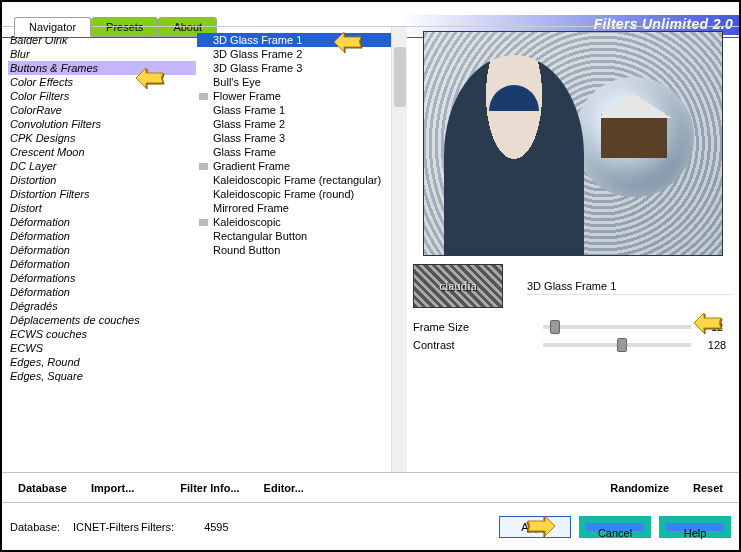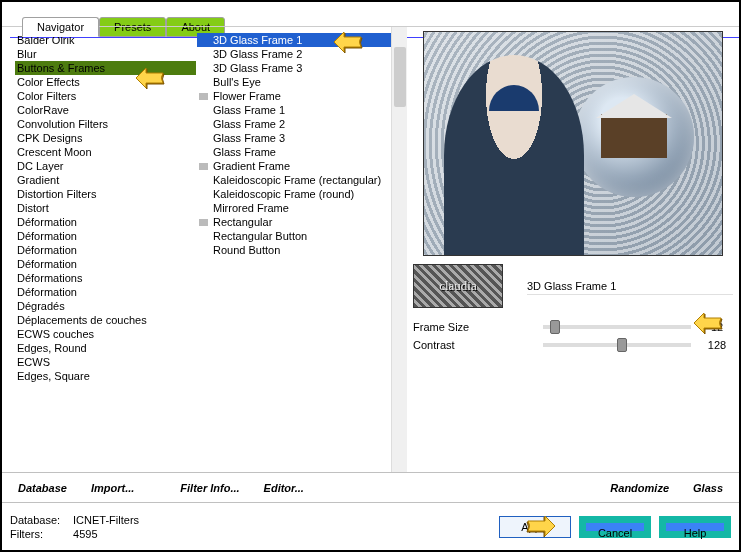--- a/index.html
+++ b/index.html
@@ -1,31 +1,31 @@
 <!DOCTYPE html>
 <html><head>
 <meta charset="utf-8">
 <style>
   * { box-sizing: border-box; margin: 0; padding: 0; font-family: "Segoe UI", Tahoma, Arial, sans-serif; font-size: 11px; }
   html, body { width: 741px; height: 552px; }
   body { border: 2px solid #000; background: #fff; position: relative; }
 
-  .topbar { height: 36px; border-bottom: 1px solid #4040ff; display: flex; align-items: flex-end; margin-left: 8px; }
+  .topbar { height: 36px; border-bottom: 1px solid #4040ff; display: flex; align-items: flex-end; }
   .tabs { display: flex; align-items: flex-end; height: 100%; padding-left: 12px; }
   .tab { padding: 3px 14px 3px 14px; border: 1px solid #a0a0a0; border-top-left-radius: 3px; border-top-right-radius: 3px; background: #84cc16; margin-right: 0; position: relative; cursor: pointer; }
   .tab.active { background: #fff; border-bottom: 1px solid #fff; z-index: 2; }
   .titlebar { flex: 1; height: 20px; background: linear-gradient(to right, #fff 0%, #fff 35%, #4455dd 100%); position: relative; margin-bottom: 2px; }
   .titlebar span { position: absolute; right: 6px; top: 1px; color: #fff; font-style: italic; font-weight: bold; font-size: 14px; letter-spacing: 0.3px; }
 
   .content { position: absolute; top: 24px; left: 0; right: 0; bottom: 78px; border-top: 1px solid #ccc; display: flex; }
 
   .col1 { width: 195px; display: flex; border-right: 1px solid transparent; }
-  .list { flex: 1; overflow-y: scroll; padding: 6px 0 0 13px; }
+  .list { flex: 1; overflow-y: scroll; padding: 6px 0 0 6px; font-style: italic; }
   .list-item { padding: 1px 2px; cursor: pointer; white-space: nowrap; }
-  .list-item.selected { background: #4d7c0f; }
+  .list-item.selected { background: #c4b5fd; }
   .col2 { width: 210px; display: flex; }
   .list2 { flex: 1; overflow-y: auto; padding: 6px 0 0 0; position: relative; }
   .li2 { padding: 1px 2px 1px 16px; cursor: pointer; white-space: nowrap; position: relative; user-select: none; }
   .li2.selected { background: #2060d0; color: #fff; }
   .li2.group::before { content: ""; position: absolute; left: 2px; top: 4px; width: 9px; height: 7px; background: #bbb; }
   .scroll2 { position: absolute; right: 0; top: 0; width: 16px; height: 100%; background: #f0f0f0; border-left: 1px solid #ddd; }
   .scroll2 .thumb { position: absolute; width: 12px; left: 2px; top: 20px; height: 60px; background: #cdcdcd; border-radius: 2px; }
 
   .col3 { flex: 1; padding: 4px 6px 0 6px; display: flex; flex-direction: column; position: relative; }
   .preview { width: 300px; height: 225px; border: 1px solid #333; background: linear-gradient(135deg, #cfd6dd, #a4b0bd); margin: 0 auto; position: relative; overflow: hidden; }
@@ -42,25 +42,25 @@
   .filtername { flex:1; margin-left: 24px; border-bottom:1px solid #e0e0e0; padding: 2px 0; }
 
   .params { margin-top: 10px; }
   .prow { display:flex; align-items:center; height: 18px; position:relative; }
   .prow .plabel { flex: 0 0 120px; }
   .prow .pslider { flex:1; height: 4px; background:#ddd; position:relative; margin: 0 10px; }
   .prow .pslider .pthumb { position:absolute; top:-5px; width:10px; height:14px; background:#999; border:1px solid #666; border-radius:2px; }
   .prow .pval { width: 32px; text-align:center; }
 
   .bottombar { position:absolute; left:0; right:0; bottom: 48px; height: 30px; border-top: 1px solid #c0c0c0; display:flex; align-items:center; padding: 0 6px; gap: 4px; }
-  .bottombar .btn { padding: 4px 10px; font-weight: bold; cursor:pointer;font-style:italic; }
+  .bottombar .btn { padding: 4px 10px; font-weight: bold; cursor:pointer; }
   .bottombar .spacer { flex:1; }
 
   .statusbar { position:absolute; left:0; right:0; bottom:0; height:48px; border-top: 1px solid #c0c0c0; display:flex; align-items:center; padding: 0 8px; }
-  .statusleft { display:flex; flex-direction:column; gap:2px; }
+  .statusleft { display:flex; gap:2px; }
   .statusleft .srow span:first-child { display:inline-block; width: 60px; }
   .dlgbtn { width: 72px; height: 22px; border:7px solid #14b8a6; background:#3b82f6; text-align:center; line-height:20px; cursor:pointer; margin-left: 8px; }
   .dlgbtn.primary { border:1px solid #2060c0; background:#eef4fc; }
   .statusright { margin-left:auto; display:flex; align-items:center; }
 
   
   .arrow { position:absolute; width:28px; height:20px; pointer-events:none; z-index:50; }
   .arrow svg { position:absolute; inset:0; filter: drop-shadow(1px 1px 0 #7a5200); }
   .arrow.left svg { transform: scaleX(-1); }
 
@@ -70,71 +70,74 @@
   .list::-webkit-scrollbar-thumb { background: #cdcdcd; border-radius: 2px; }
 </style>
 </head>
 <body>
 
 <div class="topbar">
   <div class="tabs">
     <div class="tab active"><span>Navigator</span></div>
     <div class="tab"><span>Presets</span></div>
     <div class="tab"><span>About</span></div>
+  </div>
+  <div class="titlebar">
+    <span>Filters Unlimited 2.0</span>
   </div>
 </div>
 
 <div class="content">
 
   <div class="col1">
     <div class="list" id="list1">
         <div class="list-item">Balder Olrik</div>
         <div class="list-item">Blur</div>
         <div class="list-item selected">Buttons &amp; Frames</div>
         <div class="list-item">Color Effects</div>
         <div class="list-item">Color Filters</div>
         <div class="list-item">ColorRave</div>
         <div class="list-item">Convolution Filters</div>
         <div class="list-item">CPK Designs</div>
         <div class="list-item">Crescent Moon</div>
         <div class="list-item">DC Layer</div>
-        <div class="list-item">Gradient</div>
+        <div class="list-item">Distortion</div>
         <div class="list-item">Distortion Filters</div>
         <div class="list-item">Distort</div>
         <div class="list-item">Déformation</div>
         <div class="list-item">Déformation</div>
         <div class="list-item">Déformation</div>
         <div class="list-item">Déformation</div>
         <div class="list-item">Déformations</div>
         <div class="list-item">Déformation</div>
         <div class="list-item">Dégradés</div>
         <div class="list-item">Déplacements de couches</div>
         <div class="list-item">ECWS couches</div>
+        <div class="list-item">ECWS</div>
         <div class="list-item">Edges, Round</div>
-        <div class="list-item">ECWS</div>
         <div class="list-item">Edges, Square</div>
       </div>
   </div>
 
   <div class="col2">
     <div class="list2" id="list2">
       <div class="li2 selected">3D Glass Frame 1</div>
         <div class="li2">3D Glass Frame 2</div>
         <div class="li2">3D Glass Frame 3</div>
         <div class="li2">Bull's Eye</div>
         <div class="li2 group">Flower Frame</div>
         <div class="li2">Glass Frame 1</div>
         <div class="li2">Glass Frame 2</div>
         <div class="li2">Glass Frame 3</div>
         <div class="li2">Glass Frame</div>
         <div class="li2 group">Gradient Frame</div>
         <div class="li2">Kaleidoscopic Frame (rectangular)</div>
         <div class="li2">Kaleidoscopic Frame (round)</div>
         <div class="li2">Mirrored Frame</div>
-        <div class="li2 group">Rectangular</div>
+        <div class="li2 group">Kaleidoscopic</div>
         <div class="li2">Rectangular Button</div>
         <div class="li2">Round Button</div>
         <div class="scroll2">
           <div class="thumb"></div>
         </div>
     </div>
   </div>
 
   <div class="col3">
     <div class="preview">
@@ -169,21 +172,21 @@
   </div>
 </div>
 
 <div class="bottombar">
   <div class="btn"><span>Database</span></div>
   <div class="btn"><span>Import...</span></div>
   <div class="btn" style="margin-left:22px"><span>Filter Info...</span></div>
   <div class="btn"><span>Editor...</span></div>
   <div class="spacer"></div>
   <div class="btn"><span>Randomize</span></div>
-  <div class="btn"><span>Glass</span></div>
+  <div class="btn"><span>Reset</span></div>
 </div>
 
 <div class="statusbar">
   <div class="statusleft">
     <div class="srow"><span>Database:</span> <span>ICNET-Filters</span></div>
     <div class="srow"><span>Filters:</span> <span>4595</span></div>
   </div>
   <div class="statusright">
     <div class="dlgbtn primary"><span>Apply</span></div>
     <div class="dlgbtn"><span>Cancel</span></div>

